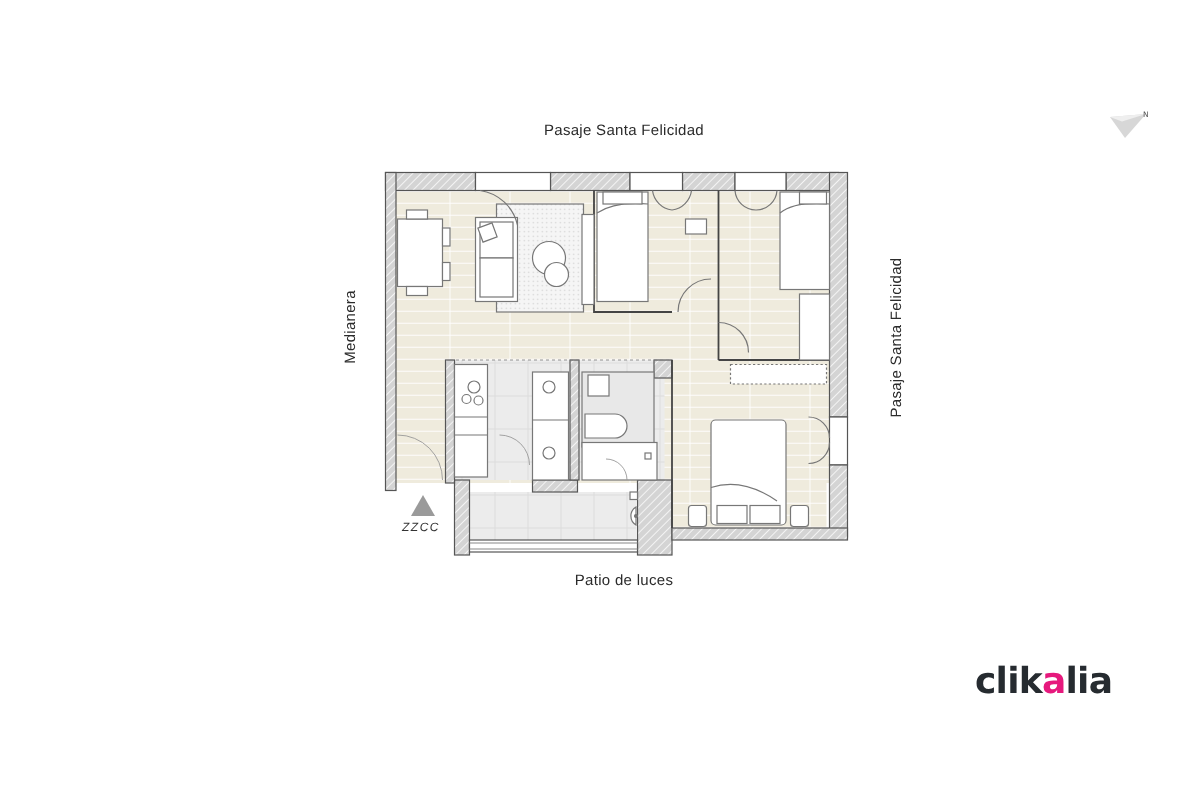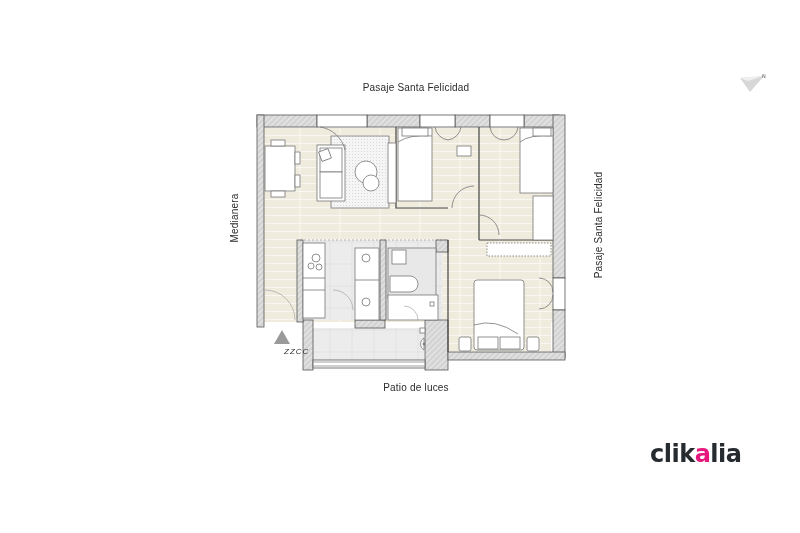--- a/index.html
+++ b/index.html
@@ -2,21 +2,21 @@
 <html><head>
 <meta charset="utf-8">
 <style>
   html, body { margin: 0; padding: 0; background: #ffffff; }
   body { width: 800px; height: 533px; position: relative; overflow: hidden; font-family: "Liberation Sans", "DejaVu Sans", sans-serif; }
   .label { position: absolute; color: #2b2b2b; font-size: 10px; letter-spacing: 0.2px; white-space: nowrap; }
   .label-top { left: 0; width: 832px; top: 82px; text-align: center; }
   .label-bottom { left: 0; width: 832px; top: 382px; text-align: center; }
   .label-left { left: 234px; top: 218px; transform: translate(-50%, -50%) rotate(-90deg); }
   .label-right { left: 598px; top: 225px; transform: translate(-50%, -50%) rotate(-90deg); }
-  .zzcc { position: absolute; left: 284px; top: 347px; font-size: 8px; color: #333; letter-spacing: 1px; font-style: italic; }
+  .zzcc { position: absolute; left: 268px; top: 347px; font-size: 8px; color: #333; letter-spacing: 1px; font-style: italic; }
   .plan { position: absolute; left: 0; top: 0; }
   .logo { position: absolute; left: 650px; top: 440px; font-size: 24px; font-weight: bold; color: #262b30; letter-spacing: -0.5px; font-family: "DejaVu Sans", sans-serif; }
   .logo .mark { color: #e6197d; }
   .north { position: absolute; left: 738px; top: 72px; }
 </style>
 </head>
 <body>
 
 <svg class="plan" width="800" height="533" viewBox="0 0 800 533" xmlns="http://www.w3.org/2000/svg">
   <defs>

